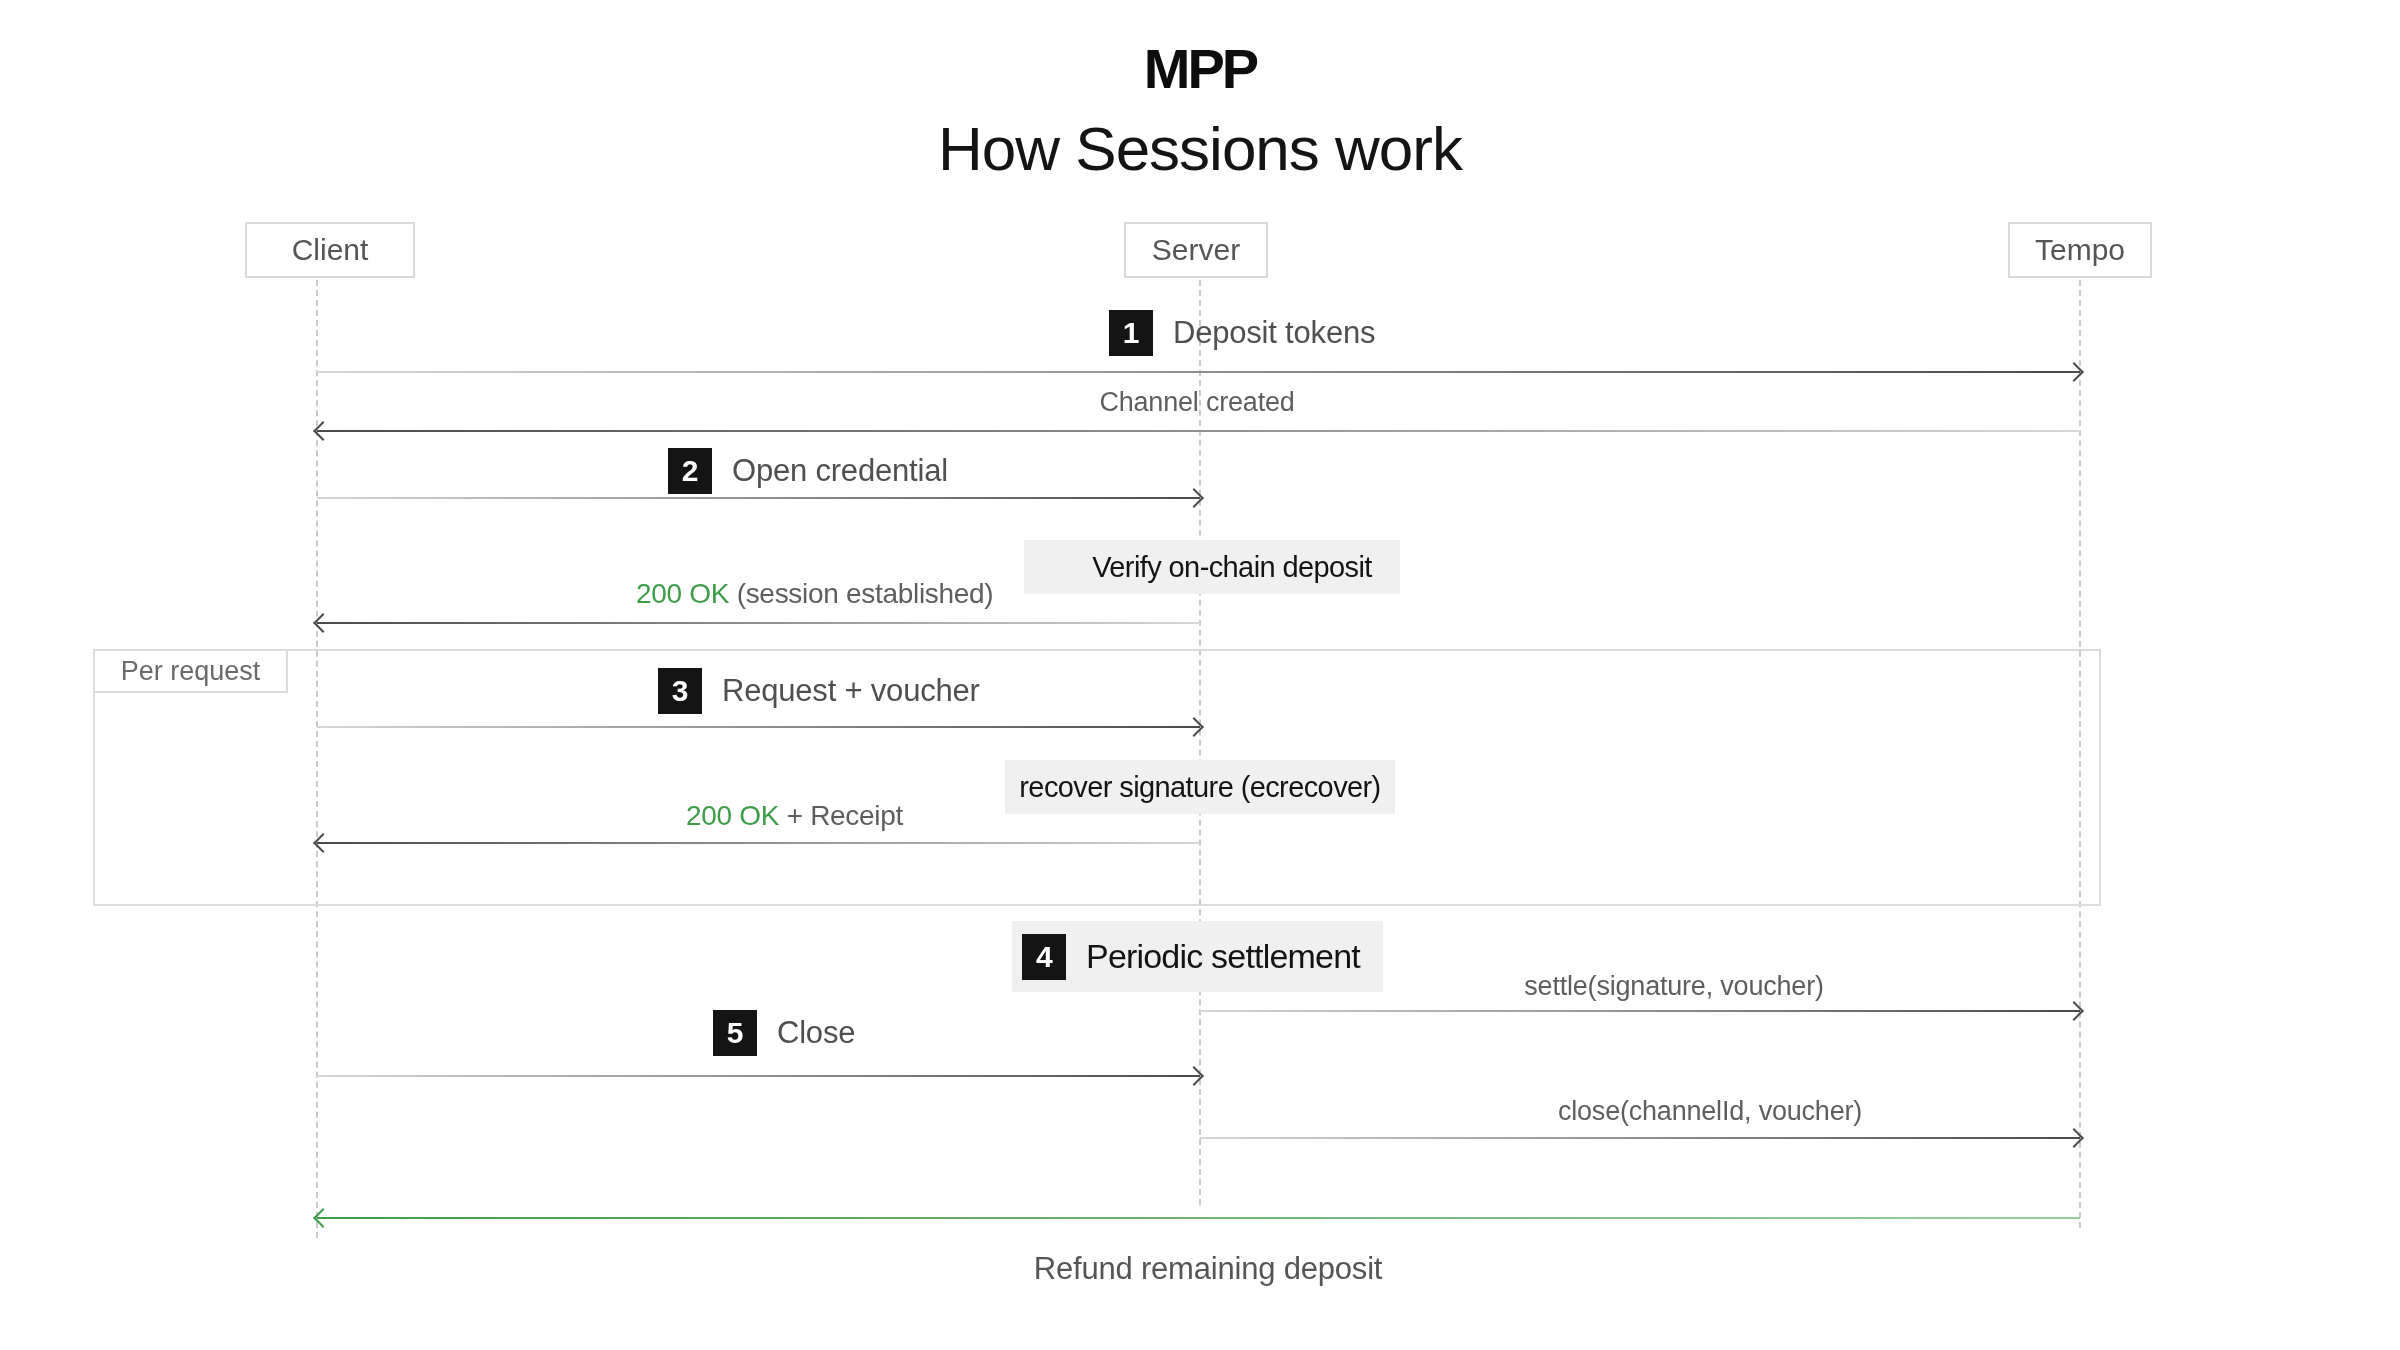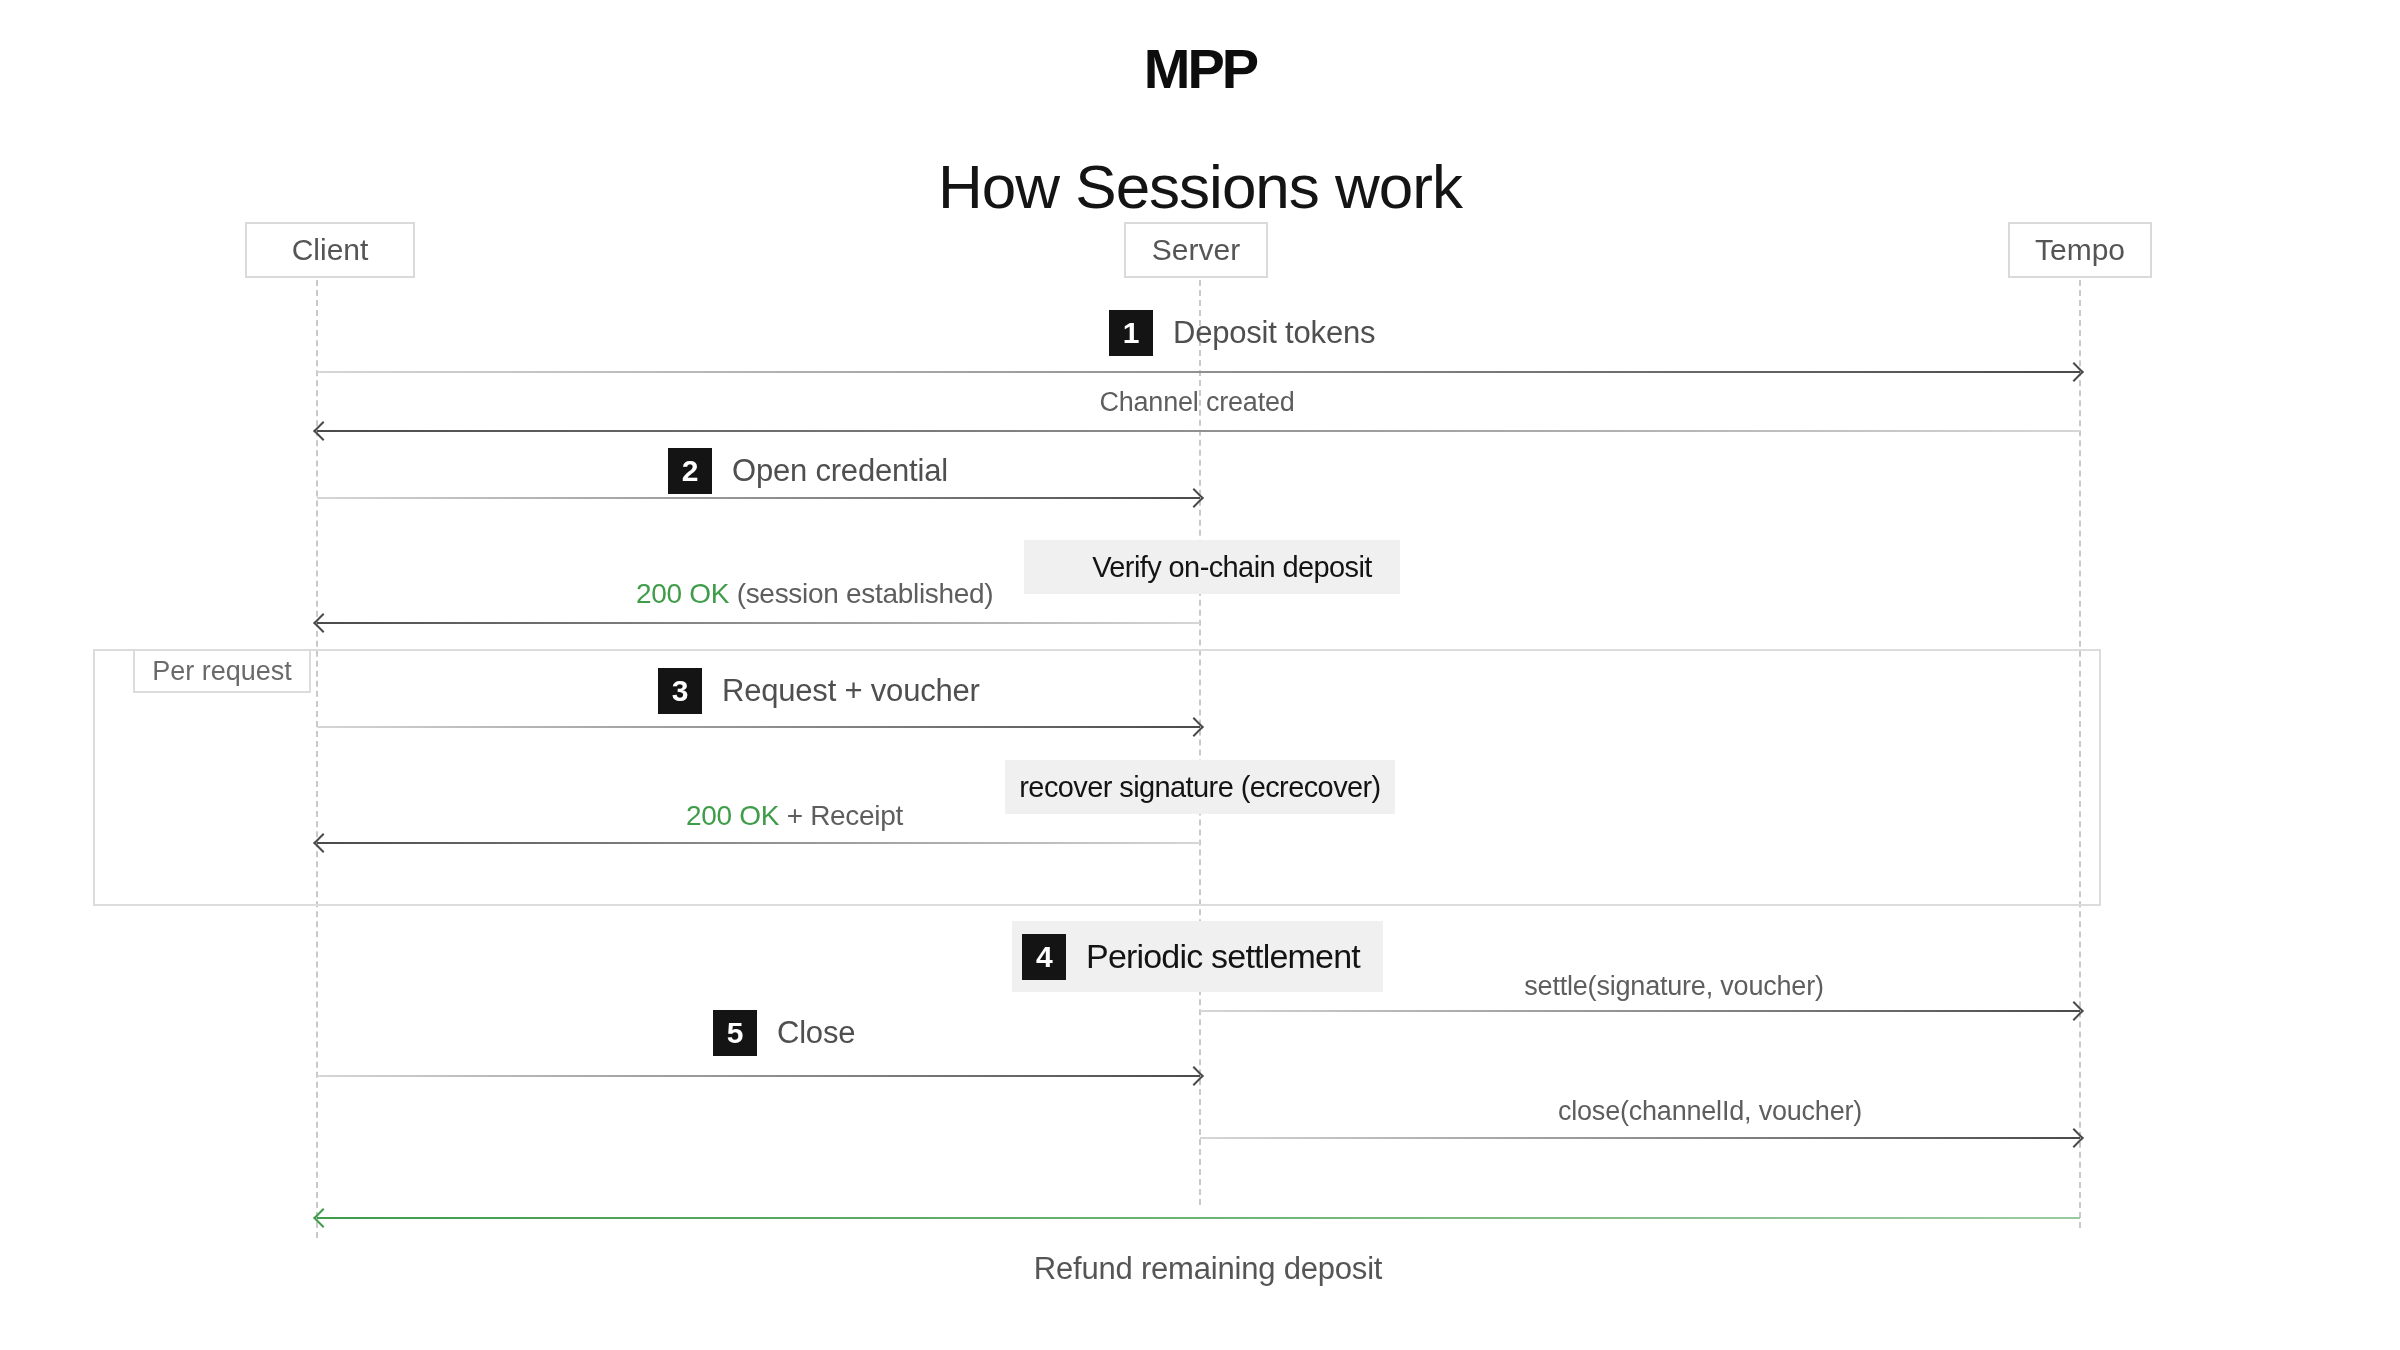--- a/index.html
+++ b/index.html
@@ -8,21 +8,21 @@
     font-family:"Liberation Sans","DejaVu Sans",sans-serif;
     border-radius:23px;
   }
   
   .logo{
     position:absolute;left:1200px;top:68px;transform:translate(-50%,-50%);
     font-size:56px;font-weight:800;letter-spacing:-3px;color:#0d0d0d;
   }
   .title{
     position:absolute;left:1200px;top:148px;transform:translate(-50%,-50%);
-    font-size:62px;font-weight:500;letter-spacing:-1px;color:#141414;white-space:nowrap;margin-top:38px;
+    font-size:62px;font-weight:500;letter-spacing:-1px;color:#141414;white-space:nowrap;
   }
   
   .actor{
     position:absolute;height:56px;border:2px solid #dadada;background:#fff;
     display:flex;align-items:center;justify-content:center;
     font-size:30px;color:#555;box-sizing:border-box;white-space:nowrap;
   }
   .actor.client{left:245px;top:222px;width:170px;}
   .actor.server{left:1124px;top:222px;width:144px;}
   .actor.tempo{left:2008px;top:222px;width:144px;}
@@ -62,24 +62,24 @@
   .msg.centered{transform:translate(-50%,-50%);}
   .resp{position:absolute;transform:translateY(-50%);font-size:28px;white-space:nowrap;letter-spacing:-0.3px;}
   .resp .ok{color:#3f9c49;}
   .resp .rest{color:#5e5e5e;}
   
   .group{
     position:absolute;left:93px;top:649px;width:2008px;height:257px;
     border:2px solid #dcdcdc;box-sizing:border-box;
   }
   .group-label{
-    position:absolute;left:-2px;top:-2px;width:178px;height:44px;
+    position:absolute;left:-2px;top:-2px;width:195px;height:44px;
     border:2px solid #dcdcdc;background:#ffffff;box-sizing:border-box;
     display:flex;align-items:center;justify-content:center;
-    font-size:27px;color:#6a6a6a;margin-left:40px;
+    font-size:27px;color:#6a6a6a;
   }
   
   .refund-label{
     position:absolute;left:1208px;top:1269px;transform:translate(-50%,-50%);
     font-size:31px;color:#555;letter-spacing:-0.2px;white-space:nowrap;
   }
 </style>
 </head>
 <body>
 

